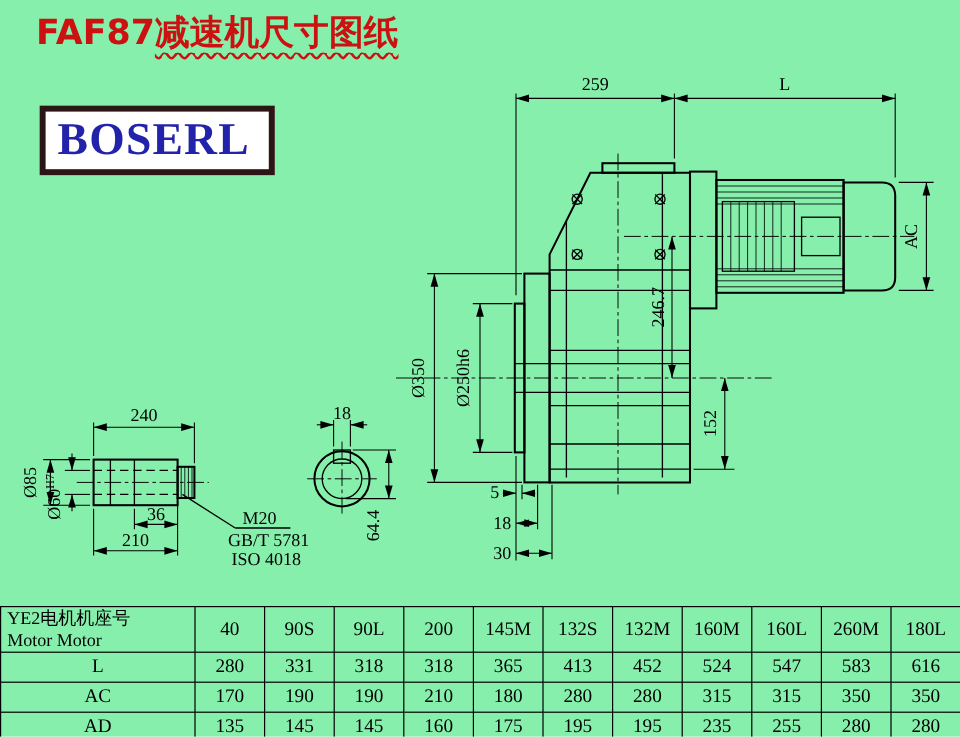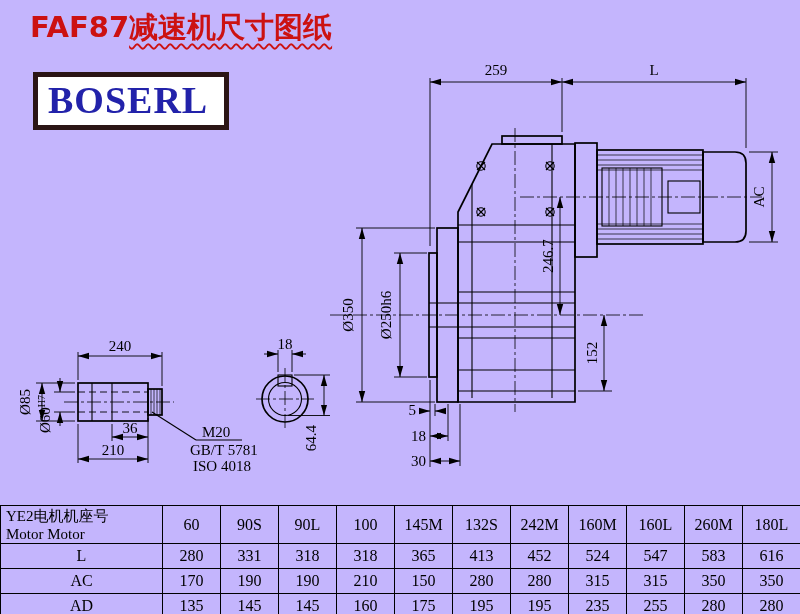--- a/index.html
+++ b/index.html
@@ -1,23 +1,23 @@
 <!DOCTYPE html>
 <html style="--title_red: #cc1111; --logo_blue: #2222aa; --logo_border: #2b1515; --line_black: #000000;"><head>
 <meta charset="utf-8">
 <style>
   html,body { margin:0; padding:0; background:#ffffff; }
-  .page { position:relative; width:800px; height:614px; background:#c4b5fd; overflow:hidden;
+  .page { position:relative; width:800px; height:614px; background:#86efac; overflow:hidden;
           font-family:"Liberation Serif", serif; color:#000; }
 
   .title { position:absolute; left:30px; top:8px; font-size:29px; font-weight:bold;
            color:var(--title_red,#cc1111); font-family:"DejaVu Sans", sans-serif; white-space:nowrap; }
   .title .wavy { text-decoration:underline wavy; text-decoration-thickness:1.5px; text-underline-offset:6px; }
 
-  .logo { position:absolute; left:33px; top:72px; border:5px solid var(--logo_border,#2b1515);
+  .logo { position:absolute; left:33px; top:88px; border:5px solid var(--logo_border,#2b1515);
           padding:1px 16px 3px 10px; background:#fff; }
   .logo span { font-family:"Liberation Serif", serif; font-weight:bold; font-size:38px;
                color:var(--logo_blue,#2222aa); letter-spacing:1px; }
 
   svg.drawing { position:absolute; left:0; top:0; }
   .ln { stroke:#000; stroke-width:1.1; fill:none; }
   .tk { stroke:#000; stroke-width:1.7; fill:none; }
   .hz { stroke:#000; stroke-width:0.7; fill:none; }
   .cl { stroke:#000; stroke-width:0.8; fill:none; stroke-dasharray:14 3 3 3; }
   .dm { stroke:#000; stroke-width:0.9; fill:none; }
@@ -245,27 +245,27 @@
         <col class="c-val">
       <col class="c-val">
         <col class="c-val">
     </colgroup>
     <tbody>
         <tr class="hdr">
       <td class="head-cell">
         <div>YE2电机机座号</div>
         <div>Motor Motor</div>
       </td>
-      <td>60</td>
+      <td>40</td>
       <td>90S</td>
       <td>90L</td>
-      <td>100</td>
+      <td>200</td>
       <td>145M</td>
       <td>132S</td>
-      <td>242M</td>
+      <td>132M</td>
       <td>160M</td>
       <td>160L</td>
       <td>260M</td>
       <td>180L</td>
     </tr>
     <tr>
       <td>L</td>
       <td>280</td>
       <td>331</td>
       <td>318</td>
@@ -277,21 +277,21 @@
       <td>547</td>
       <td>583</td>
       <td>616</td>
     </tr>
     <tr>
       <td>AC</td>
       <td>170</td>
       <td>190</td>
       <td>190</td>
       <td>210</td>
-      <td>150</td>
+      <td>180</td>
       <td>280</td>
       <td>280</td>
       <td>315</td>
       <td>315</td>
       <td>350</td>
       <td>350</td>
     </tr>
     <tr>
       <td>AD</td>
       <td>135</td>

